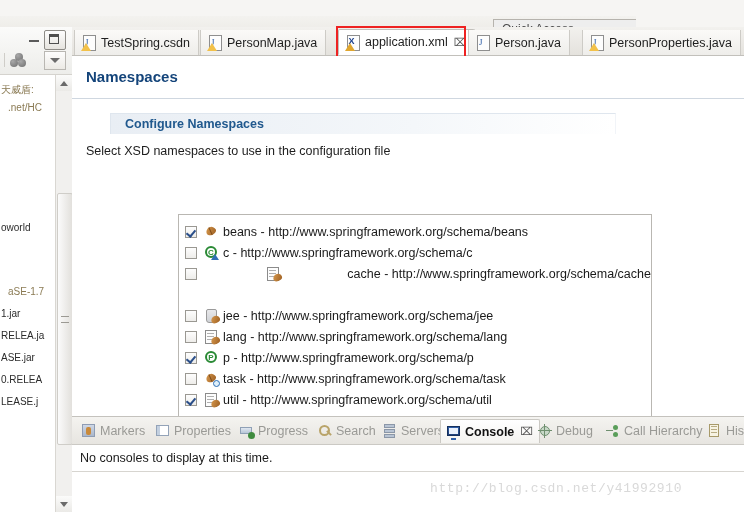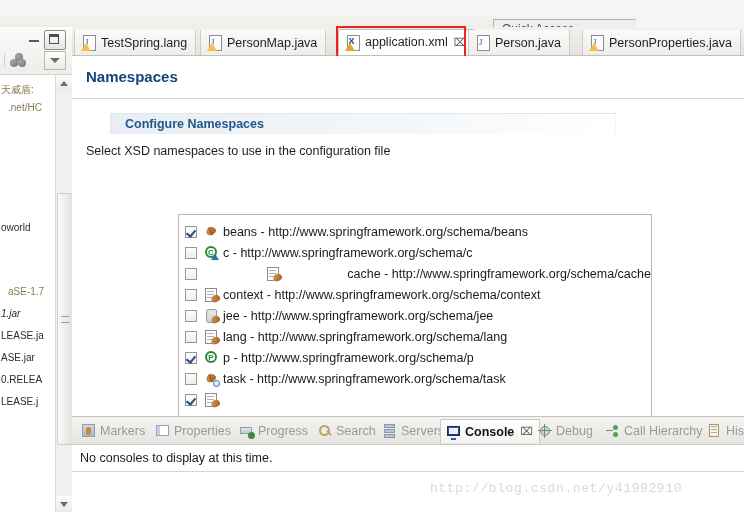--- a/index.html
+++ b/index.html
@@ -476,22 +476,22 @@
           <b></b>
         </div>
       <div class="lp-drop"></div>
     </div>
 
     <div class="lp-tree">
       <div class="lp-row cjk" style="top:6px;">天威盾:</div>
       <div class="lp-row brown" style="top:24px;">.net/HC</div>
       <div class="lp-row" style="top:144px;">oworld</div>
       <div class="lp-row brown" style="top:208px;">aSE-1.7</div>
-      <div class="lp-row" style="top:230px;font-style:italic;">1.jar</div>
-      <div class="lp-row" style="top:252px;">LEASE.ja</div>
+      <div class="lp-row" style="top:230px;">1.jar</div>
+      <div class="lp-row" style="top:252px;">RELEA.ja</div>
       <div class="lp-row" style="top:274px;">ASE.jar</div>
       <div class="lp-row" style="top:296px;">0.RELEA</div>
       <div class="lp-row" style="top:318px;">LEASE.j</div>
     </div>
 
     <div class="lp-scroll">
       <div class="arrow-up"></div>
       <div class="lp-thumb"></div>
       <div class="arrow-dn"></div>
     </div>
@@ -500,21 +500,21 @@
   <div class="editor">
 
     <div class="tabbar">
 
       <div class="tab" style="left:2px;">
         <span class="ico ico-java">
           <span class="pg"></span>
             <span class="j">J</span>
             <span class="warn"></span>
         </span>
-        <span>TestSpring.lang</span>
+        <span>TestSpring.csdn</span>
       </div>
 
       <div class="tab" style="left:128px;">
         <span class="ico ico-java">
           <span class="pg"></span>
             <span class="j">J</span>
             <span class="warn"></span>
         </span>
         <span>PersonMap.java</span>
       </div>
@@ -592,32 +592,20 @@
             <span class="doc-shape"></span>
               <span class="bean-badge"></span>
           </span>
           <span>
             <span>cache</span>
             <span>-</span>
             <span>http://www.springframework.org/schema/cache</span>
           </span>
         </div>
 
-        <div class="ns-row" style="top:69px;">
-          <span class="cb"></span>
-          <span class="nsico">
-            <span class="doc-shape"></span>
-              <span class="bean-badge"></span>
-          </span>
-          <span>
-            <span>context</span>
-            <span>-</span>
-            <span>http://www.springframework.org/schema/context</span>
-          </span>
-        </div>
 
         <div class="ns-row" style="top:90px;">
           <span class="cb"></span>
           <span class="nsico">
             <span class="jar-shape"></span>
               <span class="bean-badge"></span>
           </span>
           <span>
             <span>jee</span>
             <span>-</span>
@@ -661,20 +649,25 @@
             <span>-</span>
             <span>http://www.springframework.org/schema/task</span>
           </span>
         </div>
 
         <div class="ns-row" style="top:174px;">
           <span class="cb on"></span>
           <span class="nsico">
             <span class="doc-shape"></span>
               <span class="bean-badge"></span>
+          </span>
+          <span>
+            <span>util</span>
+            <span>-</span>
+            <span>http://www.springframework.org/schema/util</span>
           </span>
         </div>
 
       </div>
 
       <div class="pagetabs">
         <div class="ptab" style="left:3px;">Source</div>
         <div class="ptab active" style="left:50px;">Namespaces</div>
         <div class="ptab" style="left:128px;">Overview</div>
         <div class="ptab" style="left:188px;">beans</div>

